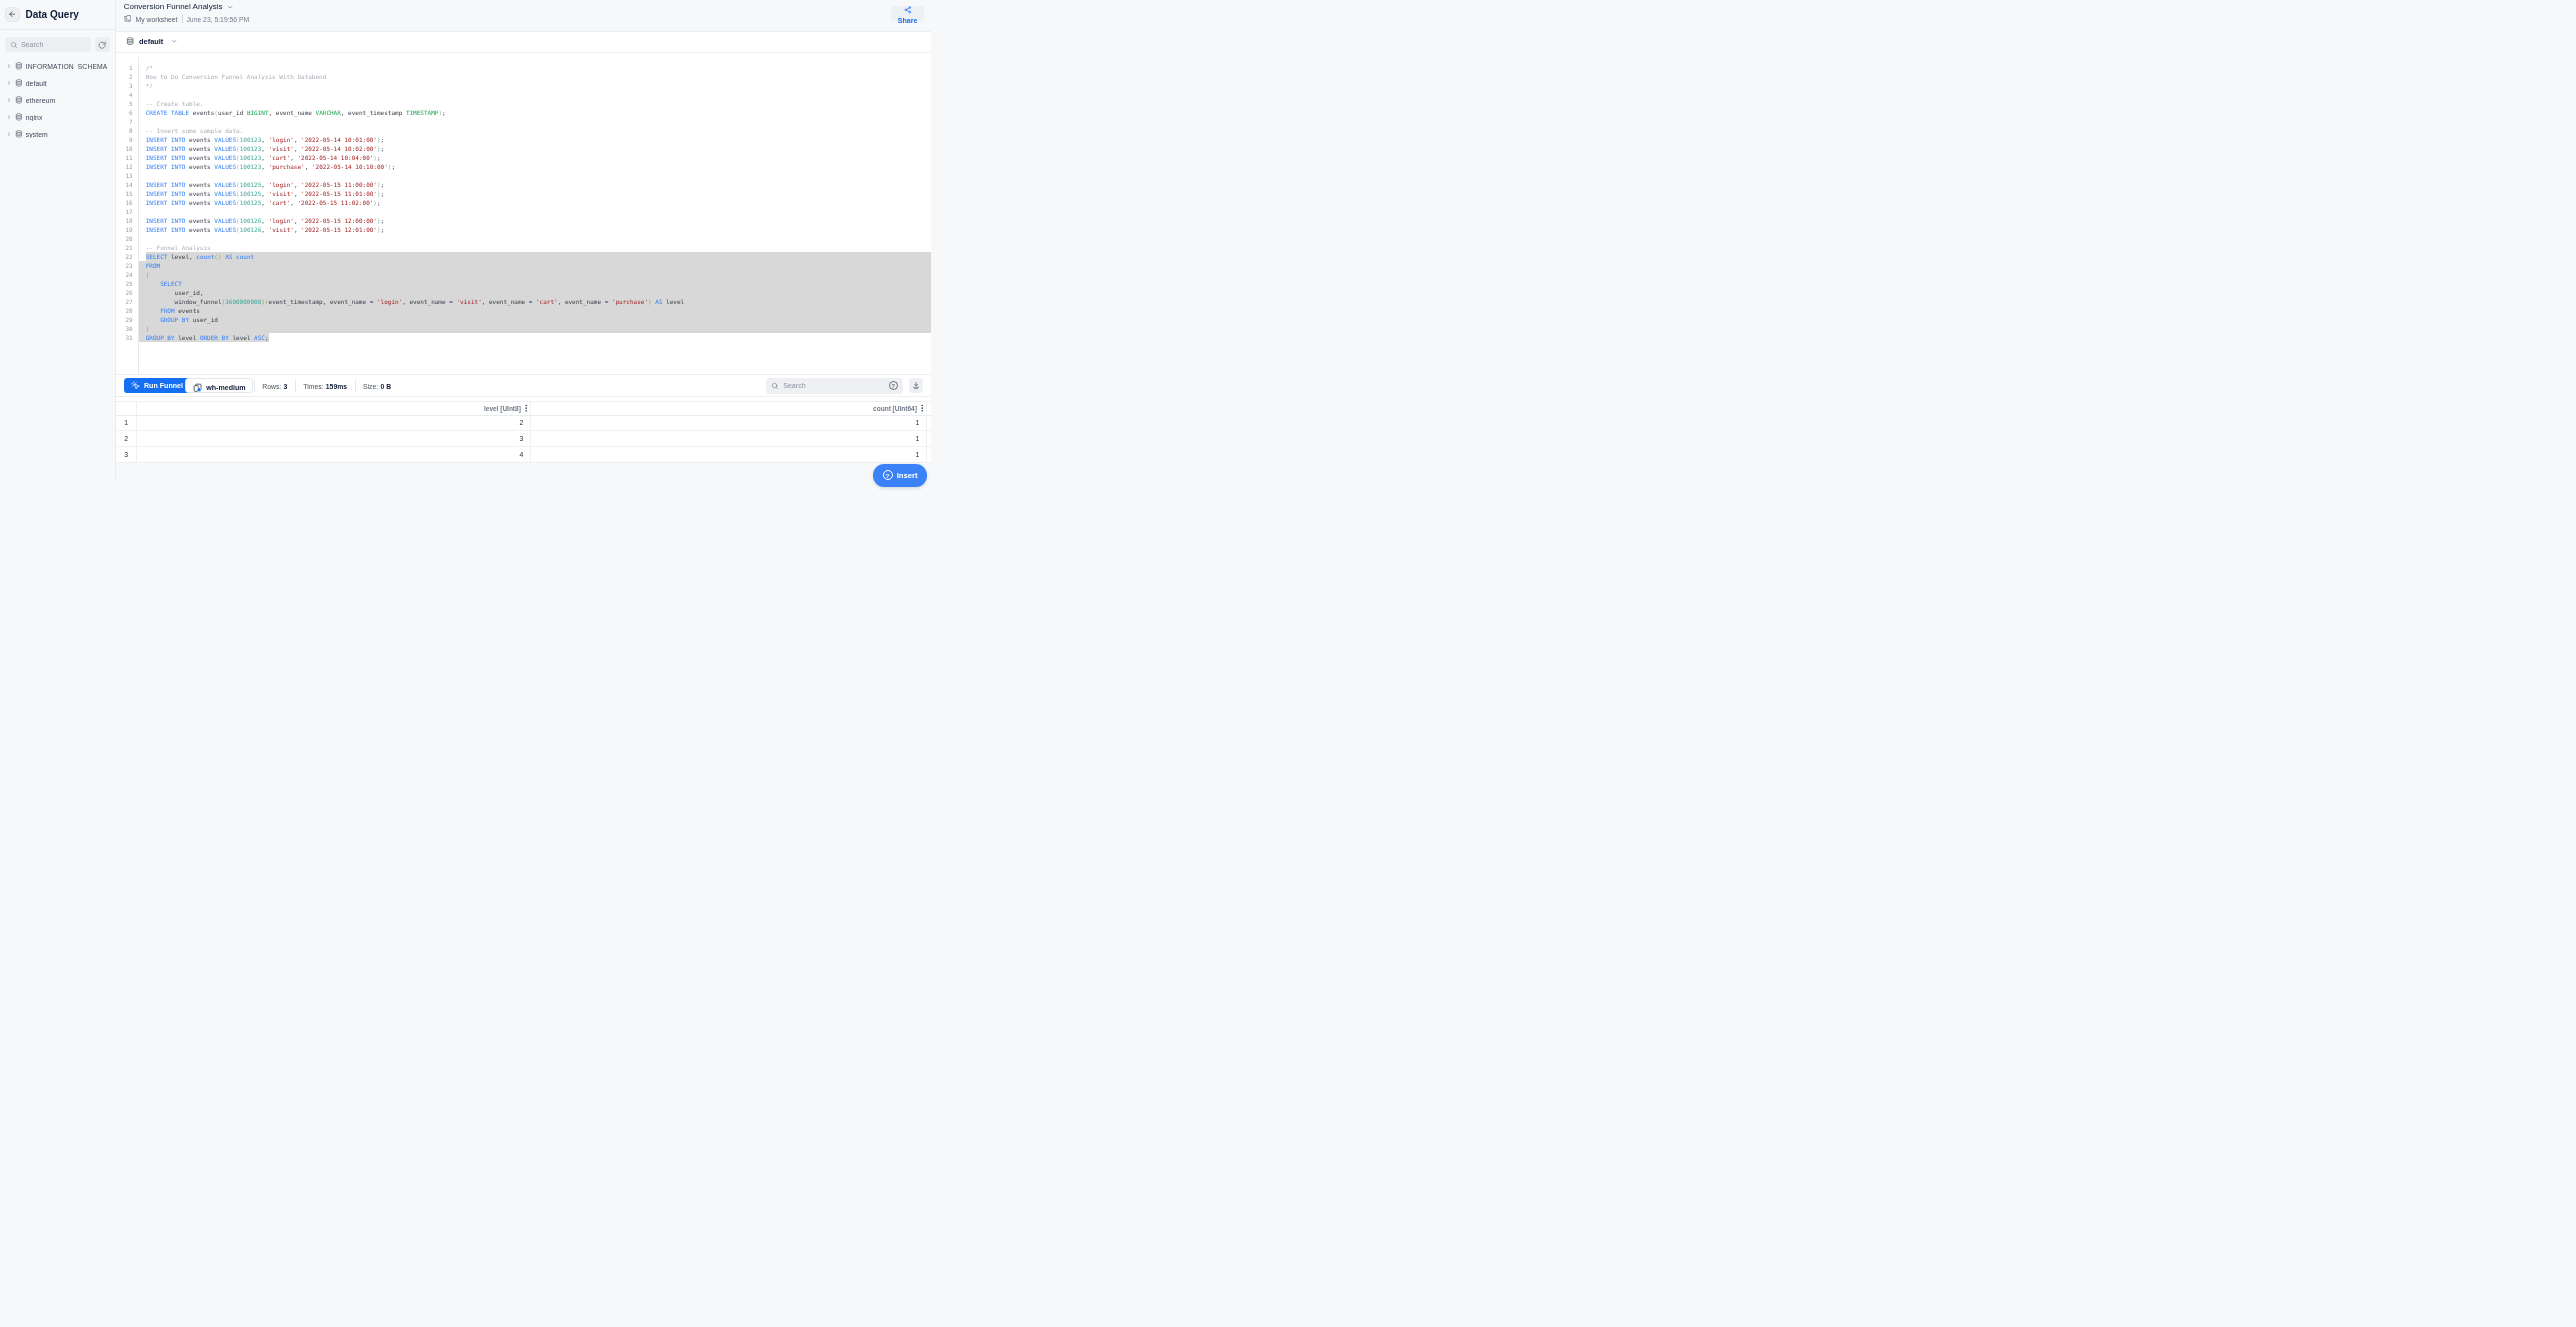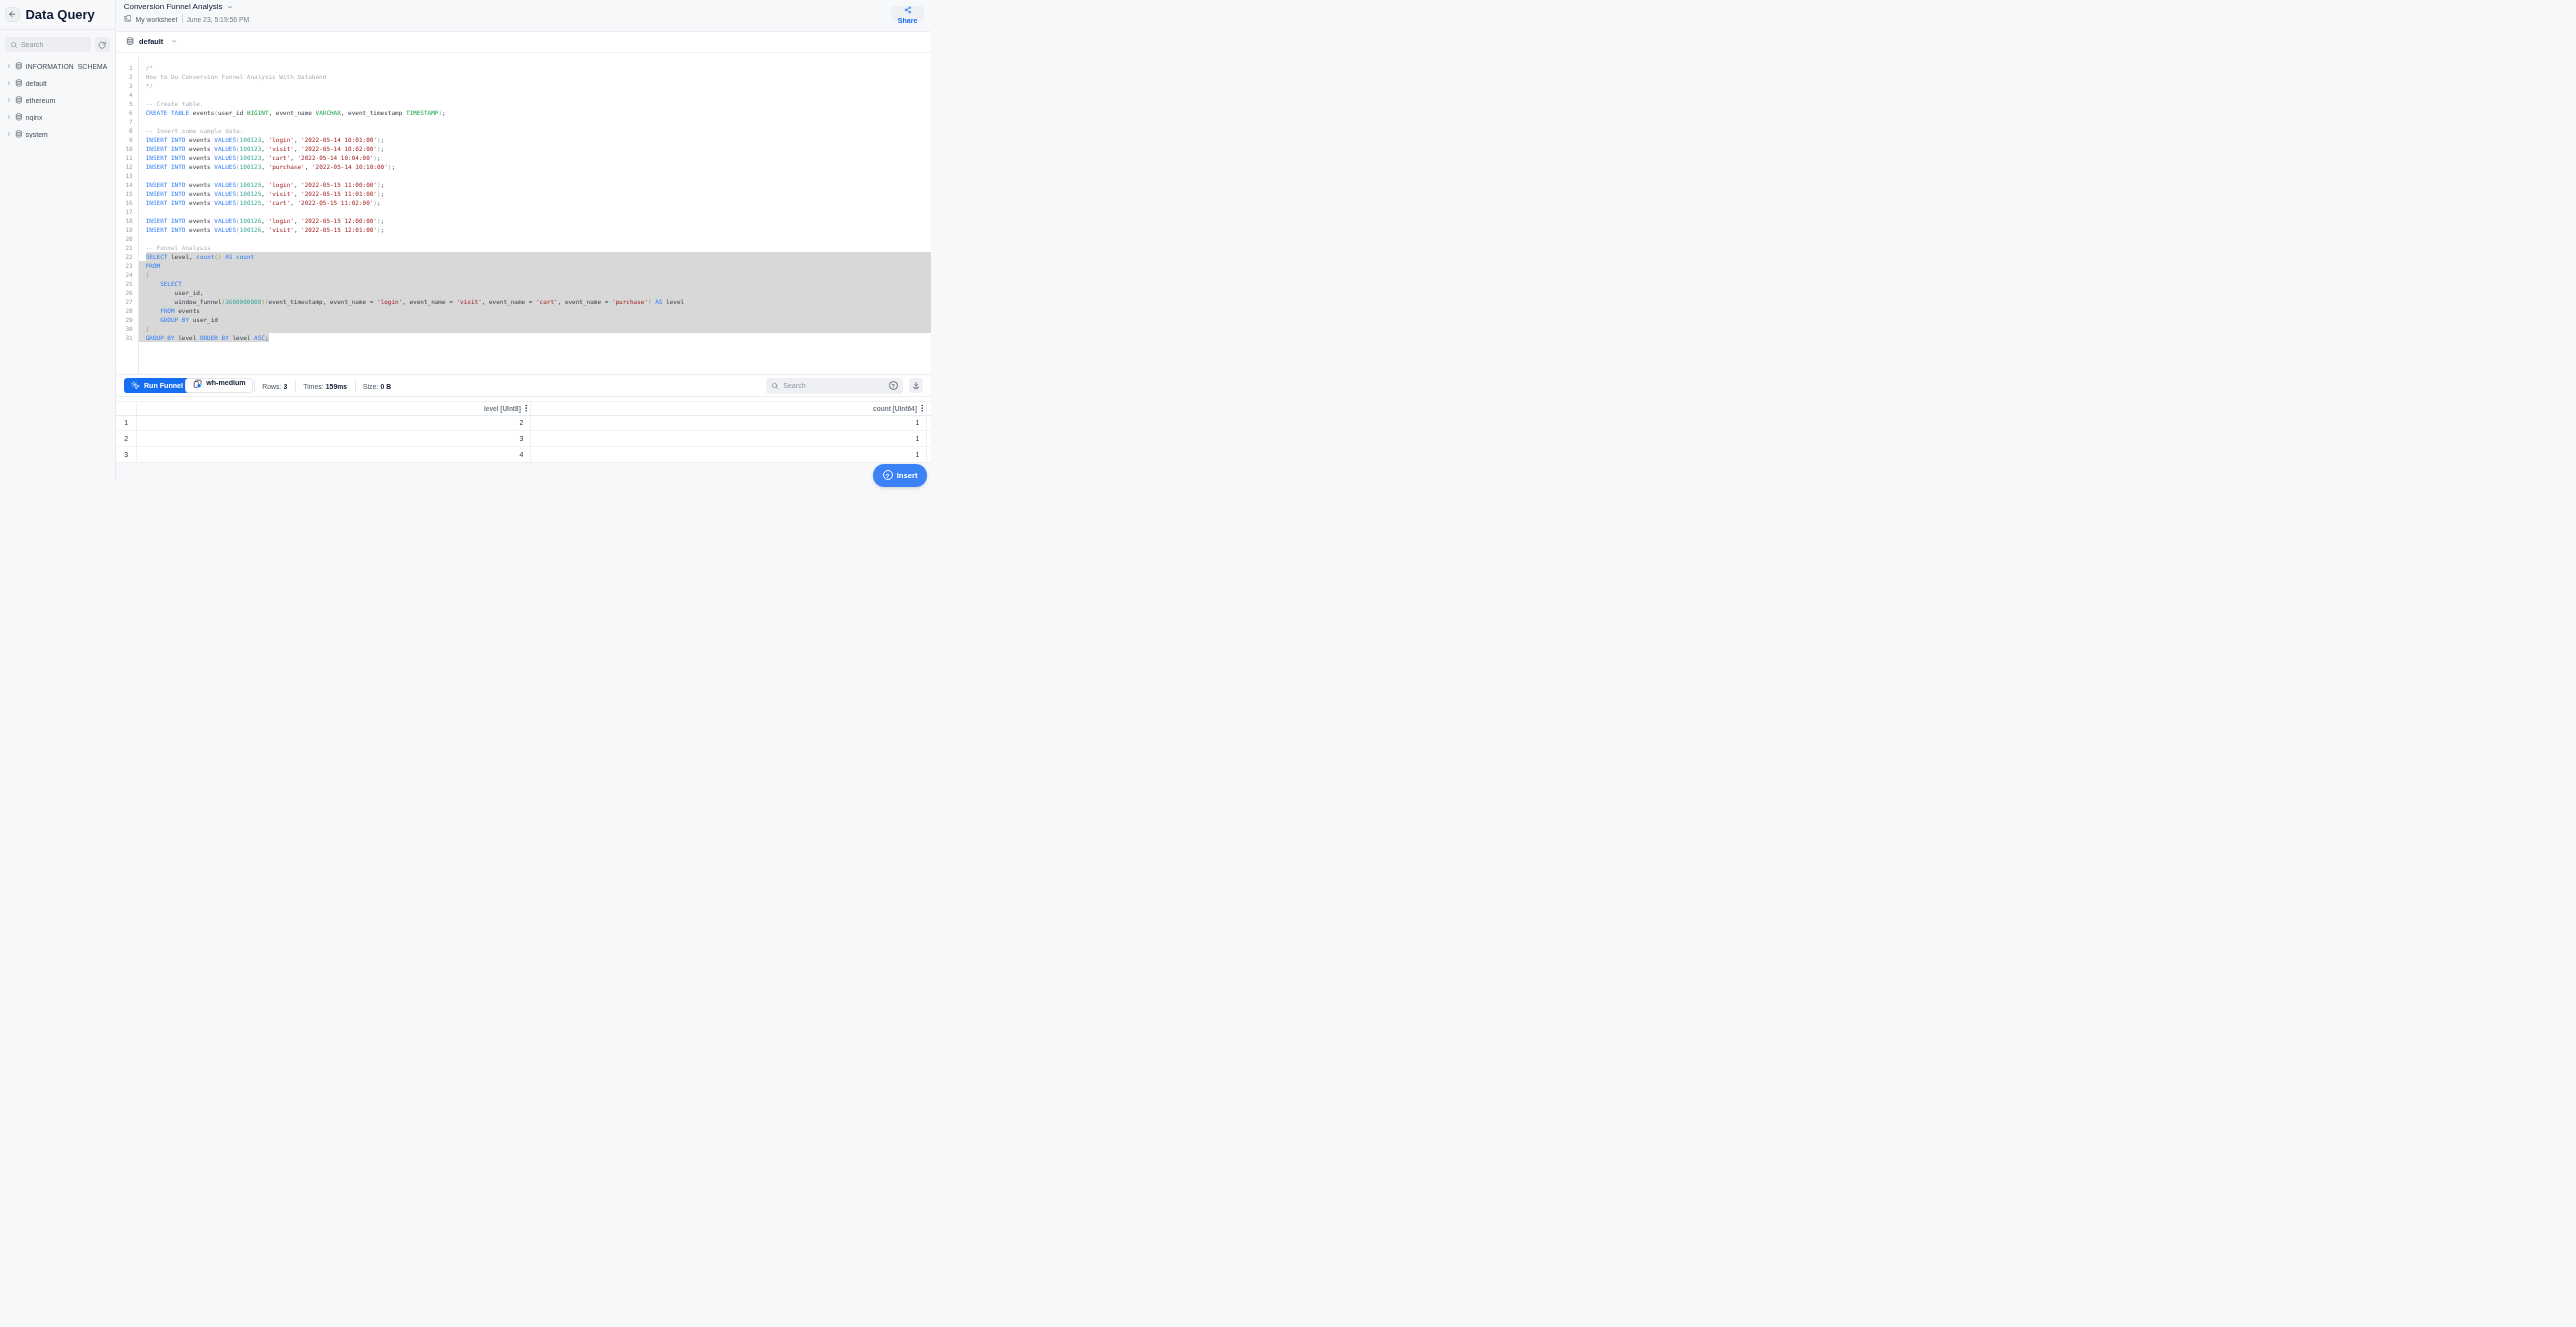--- a/index.html
+++ b/index.html
@@ -6,21 +6,21 @@
   html,body { width:931px; height:480px; overflow:hidden; background:#f7f8fa;
               font-family:"Liberation Sans", sans-serif; }
   svg { display:block; }
 
   
   .sidebar { position:absolute; left:0; top:0; width:116px; height:480px;
              background:#f7f8fa; border-right:0.6px solid #e9ebee; }
   .sb-header { height:30px; border-bottom:0.6px solid #e9ebee; display:flex; align-items:center; padding:0 4.8px; }
   .back-btn { width:15.4px; height:15.4px; border-radius:4.8px; background:#edeff3; border:0.6px solid #e3e6ea;
               display:flex; align-items:center; justify-content:center; color:#3b4350; cursor:pointer; }
-  .sb-title { font-size:13px; font-weight:700; color:#0e1b36; margin-left:5.3px; }
+  .sb-title { font-size:10px; font-weight:700; color:#0e1b36; margin-left:5.3px; }
   .sb-search-row { display:flex; gap:3.6px; padding:7.1px 4.8px 0 4.8px; }
   .search-box { flex:1; height:15.4px; background:#eceef2; border-radius:3.6px;
                 display:flex; align-items:center; padding:0 4.8px; gap:3.6px; color:#8d95a2; }
   .search-box input { border:none; outline:none; background:transparent; width:100%;
                       font-size:7.1px; color:#333b48; font-family:"Liberation Sans", sans-serif; }
   .search-box input::placeholder { color:#8d95a2; }
   .icon-btn { width:15.4px; height:15.4px; border-radius:3.6px; background:#eceef2; color:#5b6472;
               display:flex; align-items:center; justify-content:center; cursor:pointer; flex:0 0 15.4px; }
   .sb-items { margin-top:5.3px; }
   .sb-item { height:17px; display:flex; align-items:center; padding:0 6px; gap:3px; cursor:pointer; }
@@ -75,21 +75,21 @@
   .tk-d { color:#3a414b; }
 
   
   .toolbar { position:absolute; left:0; top:342px; width:815px; height:23px; background:#fff;
              border-top:0.6px solid #eceef1; border-bottom:0.6px solid #eceef1; }
   .run-btn { position:absolute; left:7.7px; top:3.6px; height:15.4px; padding:0 7.1px; border-radius:3.6px;
              background:#166ff3; color:#fff; font-size:7.1px; font-weight:700;
              display:flex; align-items:center; gap:4.2px; cursor:pointer; }
   .wh-btn { position:absolute; left:69px; top:3.6px; height:15.4px; padding:0 6.5px; border-radius:3.6px;
             background:#fff; border:0.6px solid #e4e7ea; color:#101c36; font-size:7.1px; font-weight:700;
-            display:flex; align-items:flex-start; gap:4.2px; cursor:pointer; }
+            display:flex; align-items:flex-end; gap:4.2px; cursor:pointer; }
   .stats { position:absolute; left:138px; top:0; height:23px; display:flex; align-items:center; gap:7.7px; }
   .stat { display:flex; align-items:center; gap:2.4px; font-size:6.8px; color:#49525f; }
   .stat b { color:#101c36; font-weight:700; }
   .stat-div { width:0.6px; height:12px; background:#e5e8ec; }
   .res-search { position:absolute; left:650px; top:3px; width:137px; height:16.6px; background:#eef0f4;
                 border-radius:3.6px; display:flex; align-items:center; padding:0 5.3px; gap:4.2px; color:#79828f; }
   .res-search input { border:none; outline:none; background:transparent; flex:1; font-size:7.1px;
                       color:#333b48; font-family:"Liberation Sans", sans-serif; }
   .res-search input::placeholder { color:#8d95a2; }
   .q-circle { width:9px; height:9px; border:0.8px solid #626b78; border-radius:50%; color:#626b78;

